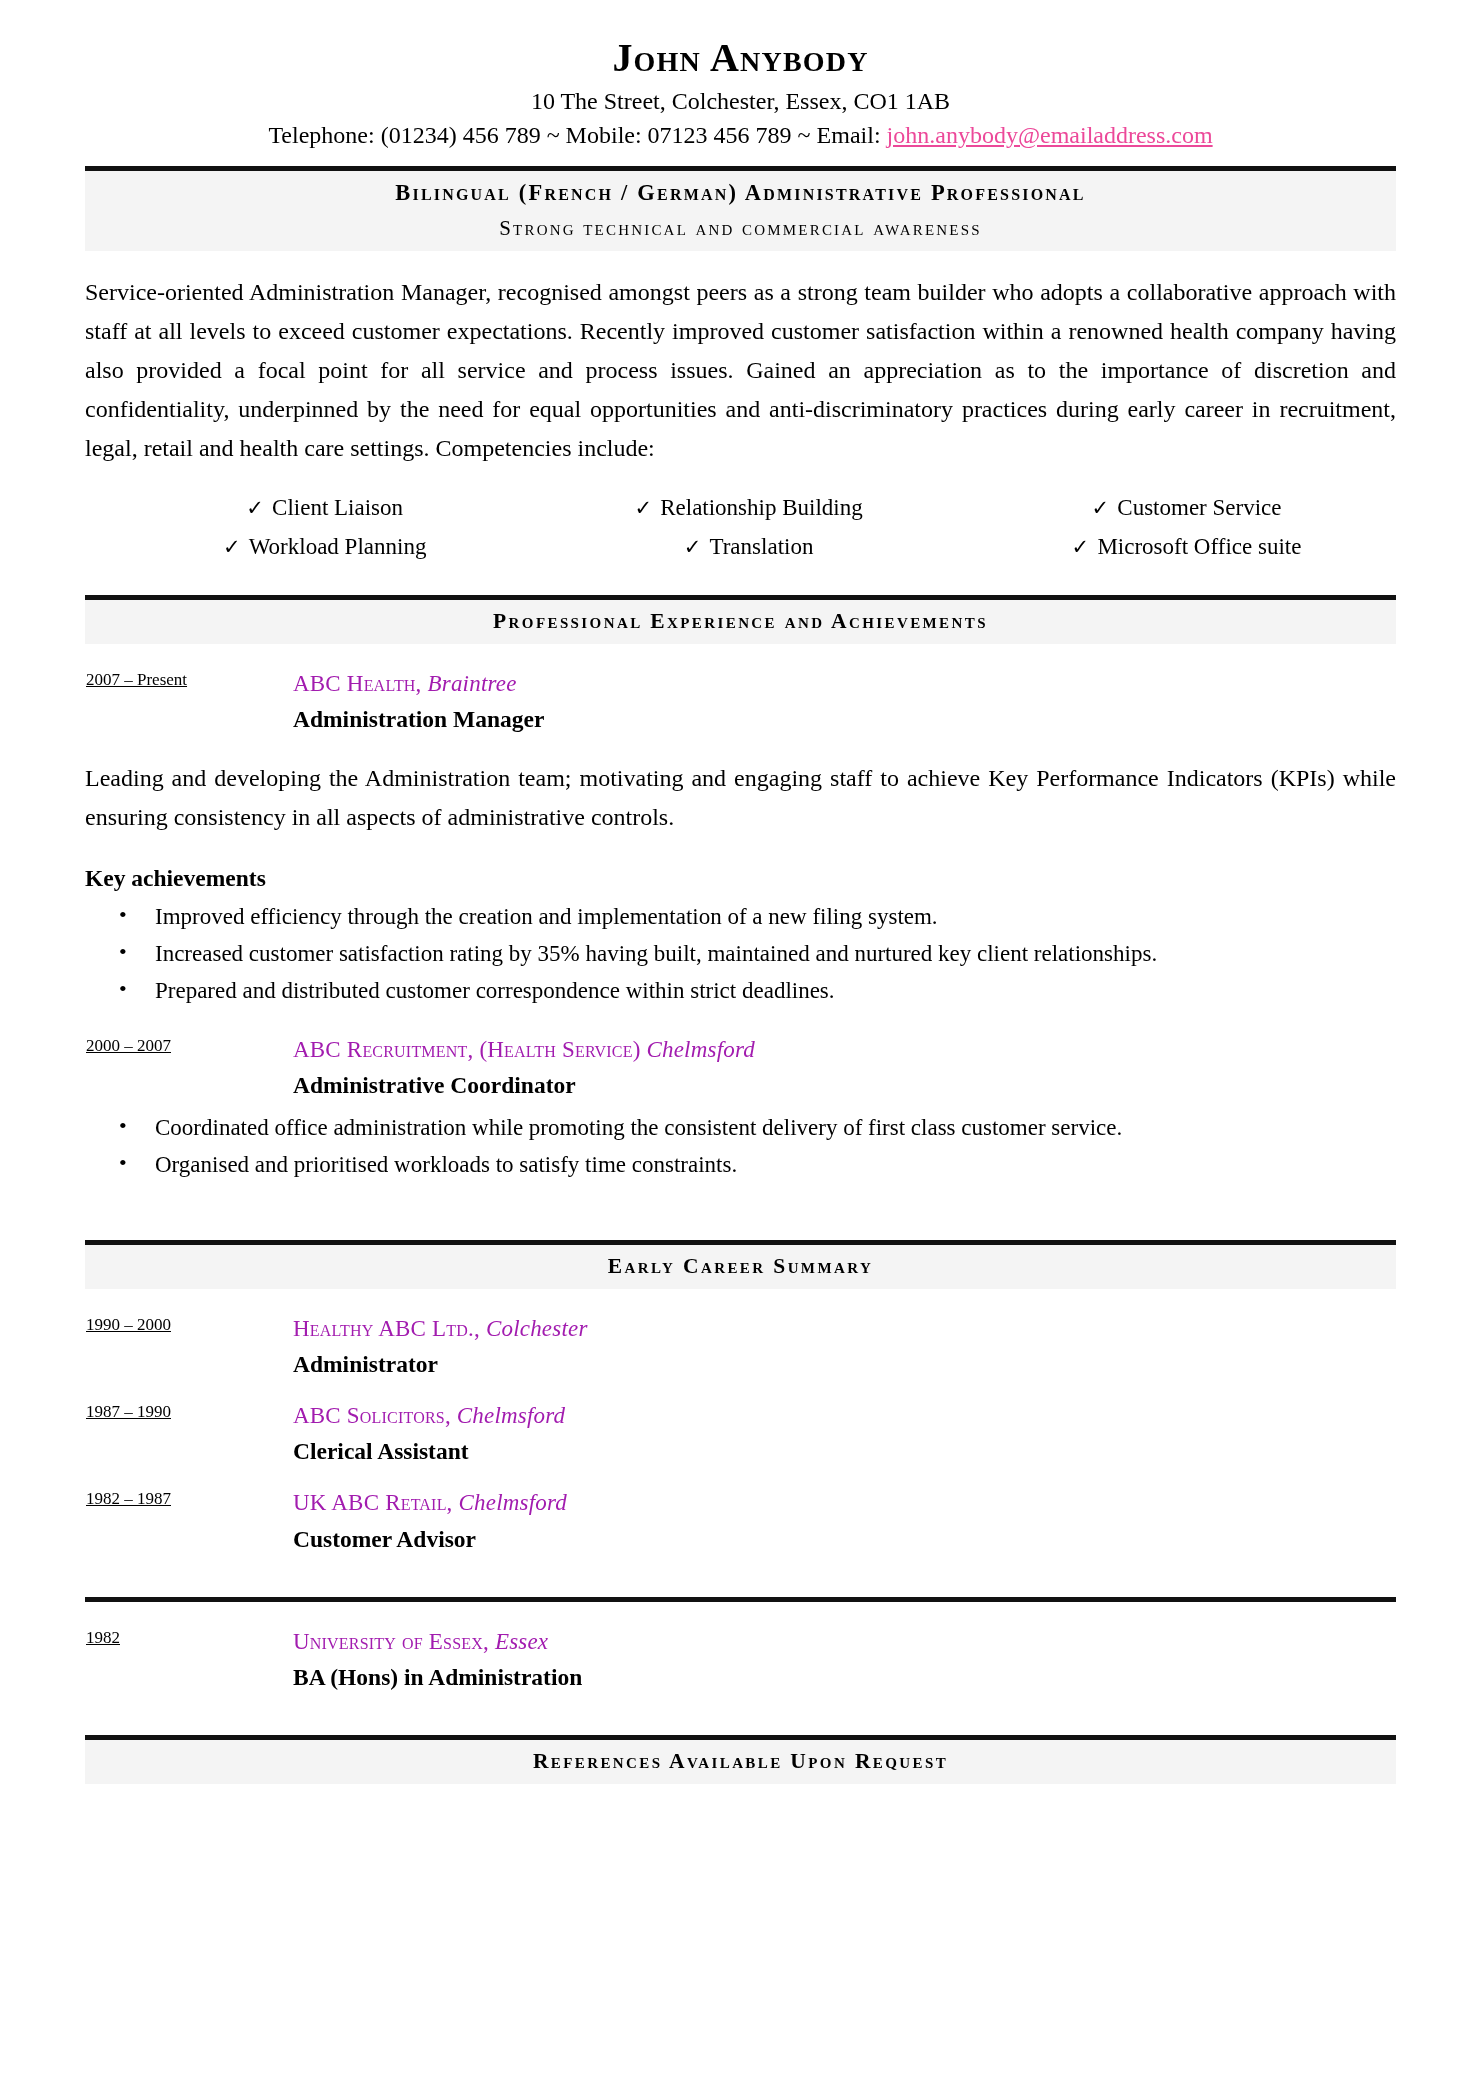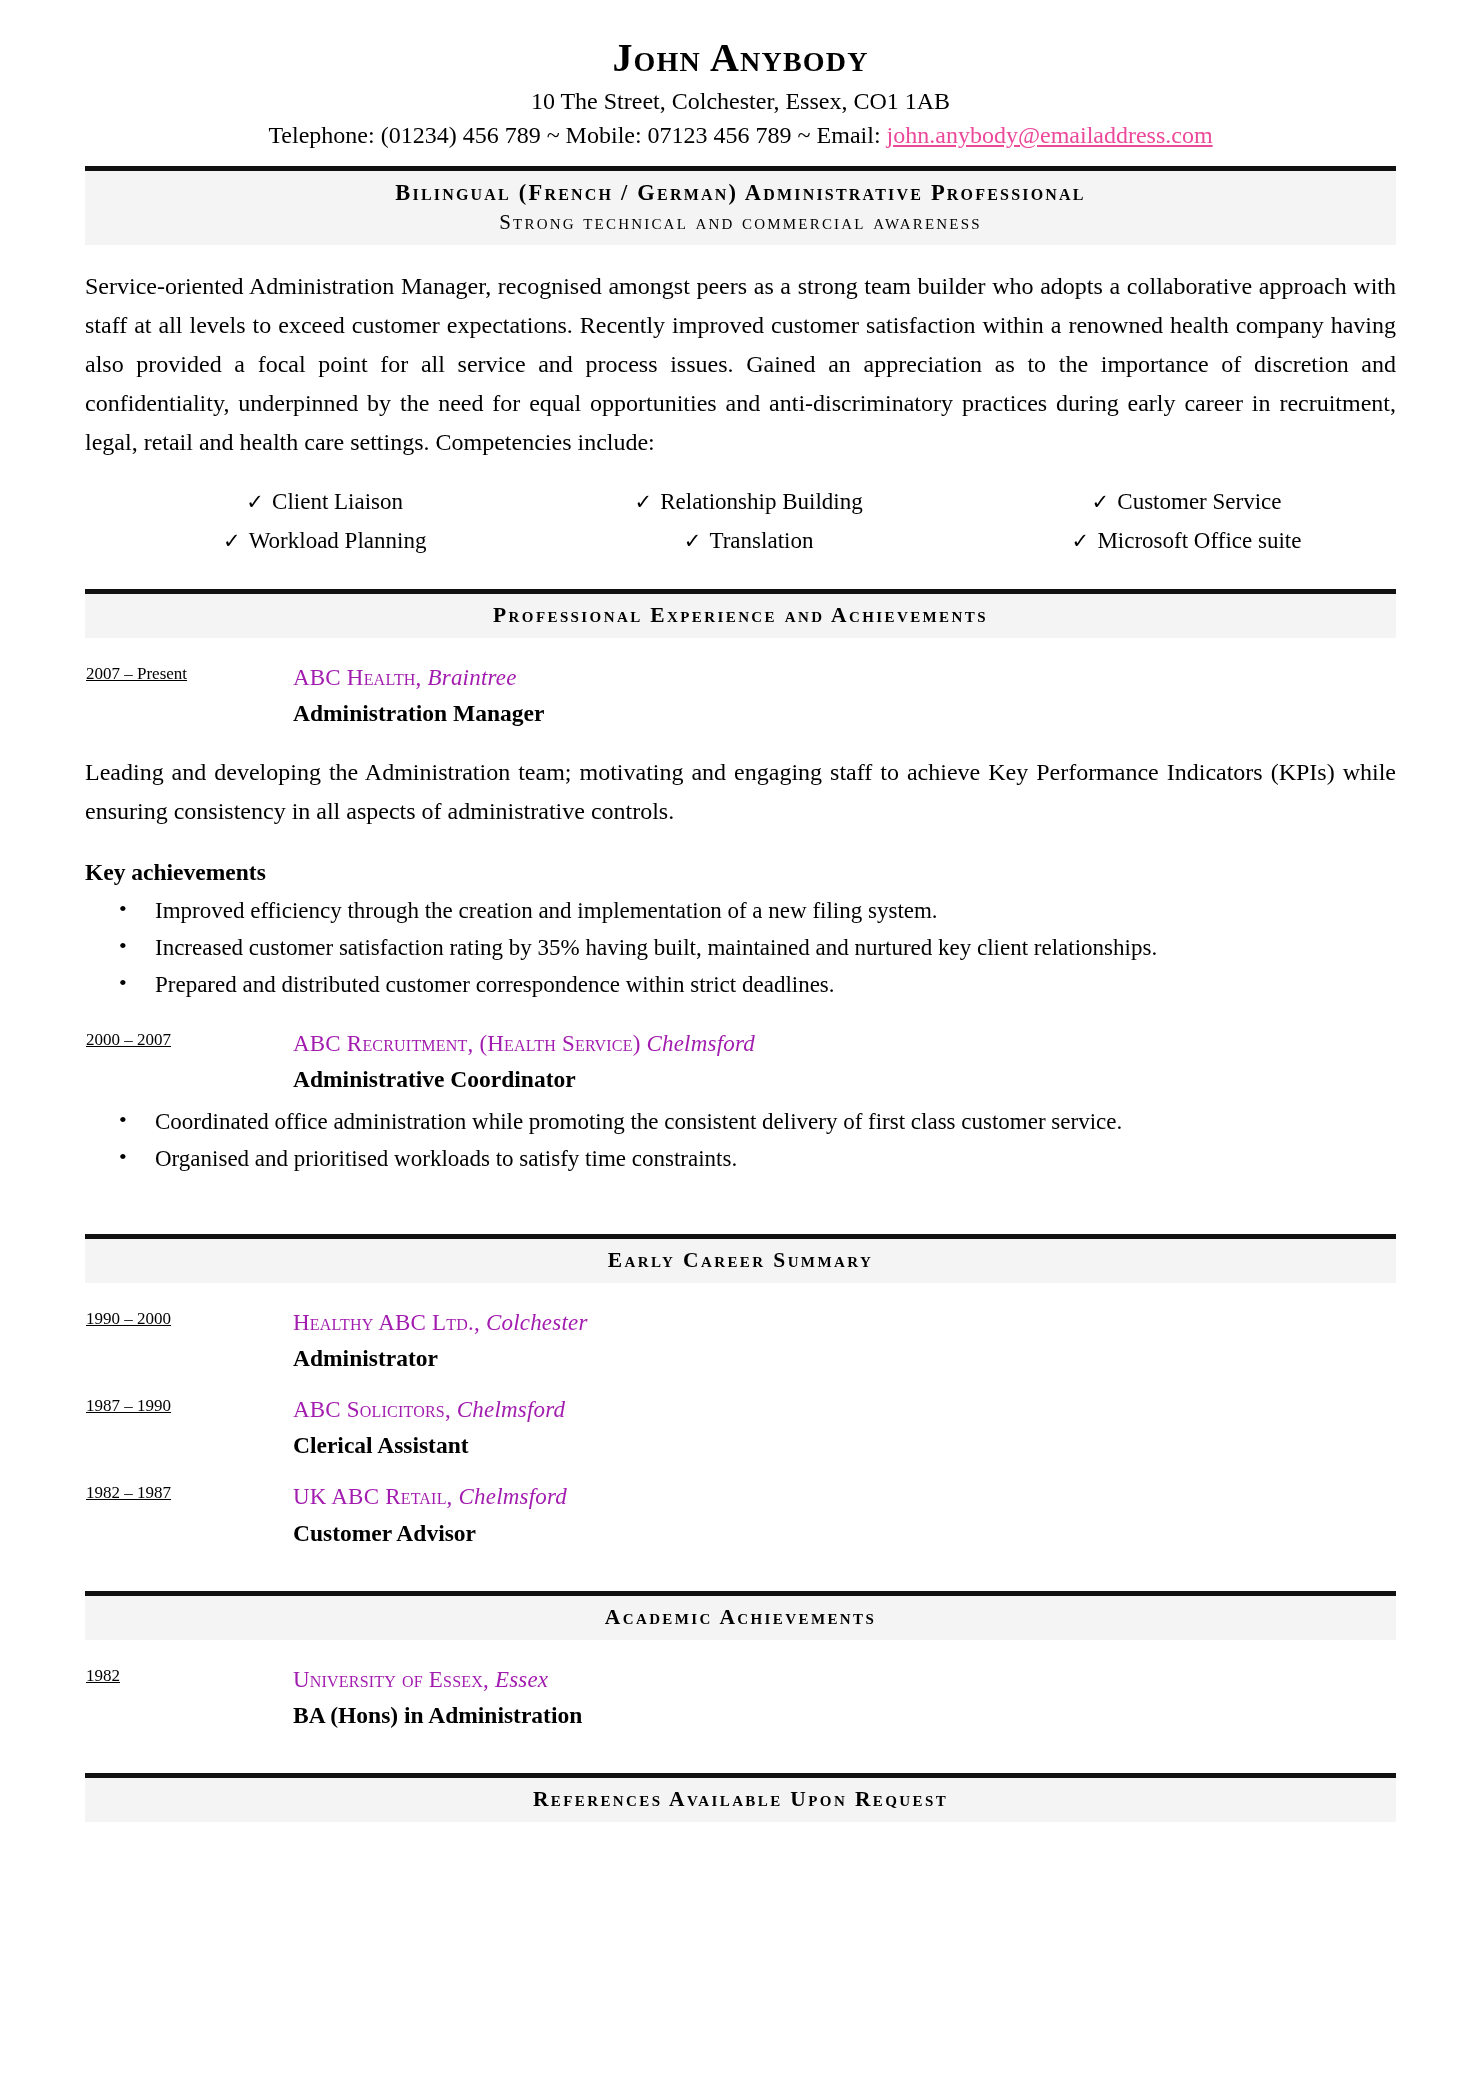--- a/index.html
+++ b/index.html
@@ -67,21 +67,21 @@
     font-weight: bold;
     letter-spacing: 2.2px;
     line-height: 1.25;
   }
   .banner-sub {
     font-size: 21px;
     font-variant: small-caps;
     font-weight: normal;
     letter-spacing: 2.2px;
     line-height: 1.3;
-    margin-top: 2px;
+    margin-top: 8px;
   }
   .banner-single {
     background: #f4f4f4;
     text-align: center;
     padding: 9px 4px 10px 4px;
     font-size: 21.5px;
     font-variant: small-caps;
     font-weight: bold;
     letter-spacing: 2.4px;
   }
@@ -322,21 +322,20 @@
           <span class="loc">Chelmsford</span>
         </div>
         <div class="entry-title">Customer Advisor</div>
       </td>
     </tr>
   </tbody>
     </table>
 
   <div class="gap-md"></div>
   <div class="rule"></div>
-  <div class="banner-single">Academic Achievements</div>
 
   <table class="entry">
     <tbody>
         <tr>
       <td class="entry-dates">1982</td>
       <td>
         <div class="entry-company">
           <span>University of Essex,</span>
           <span class="loc">Essex</span>
         </div>

